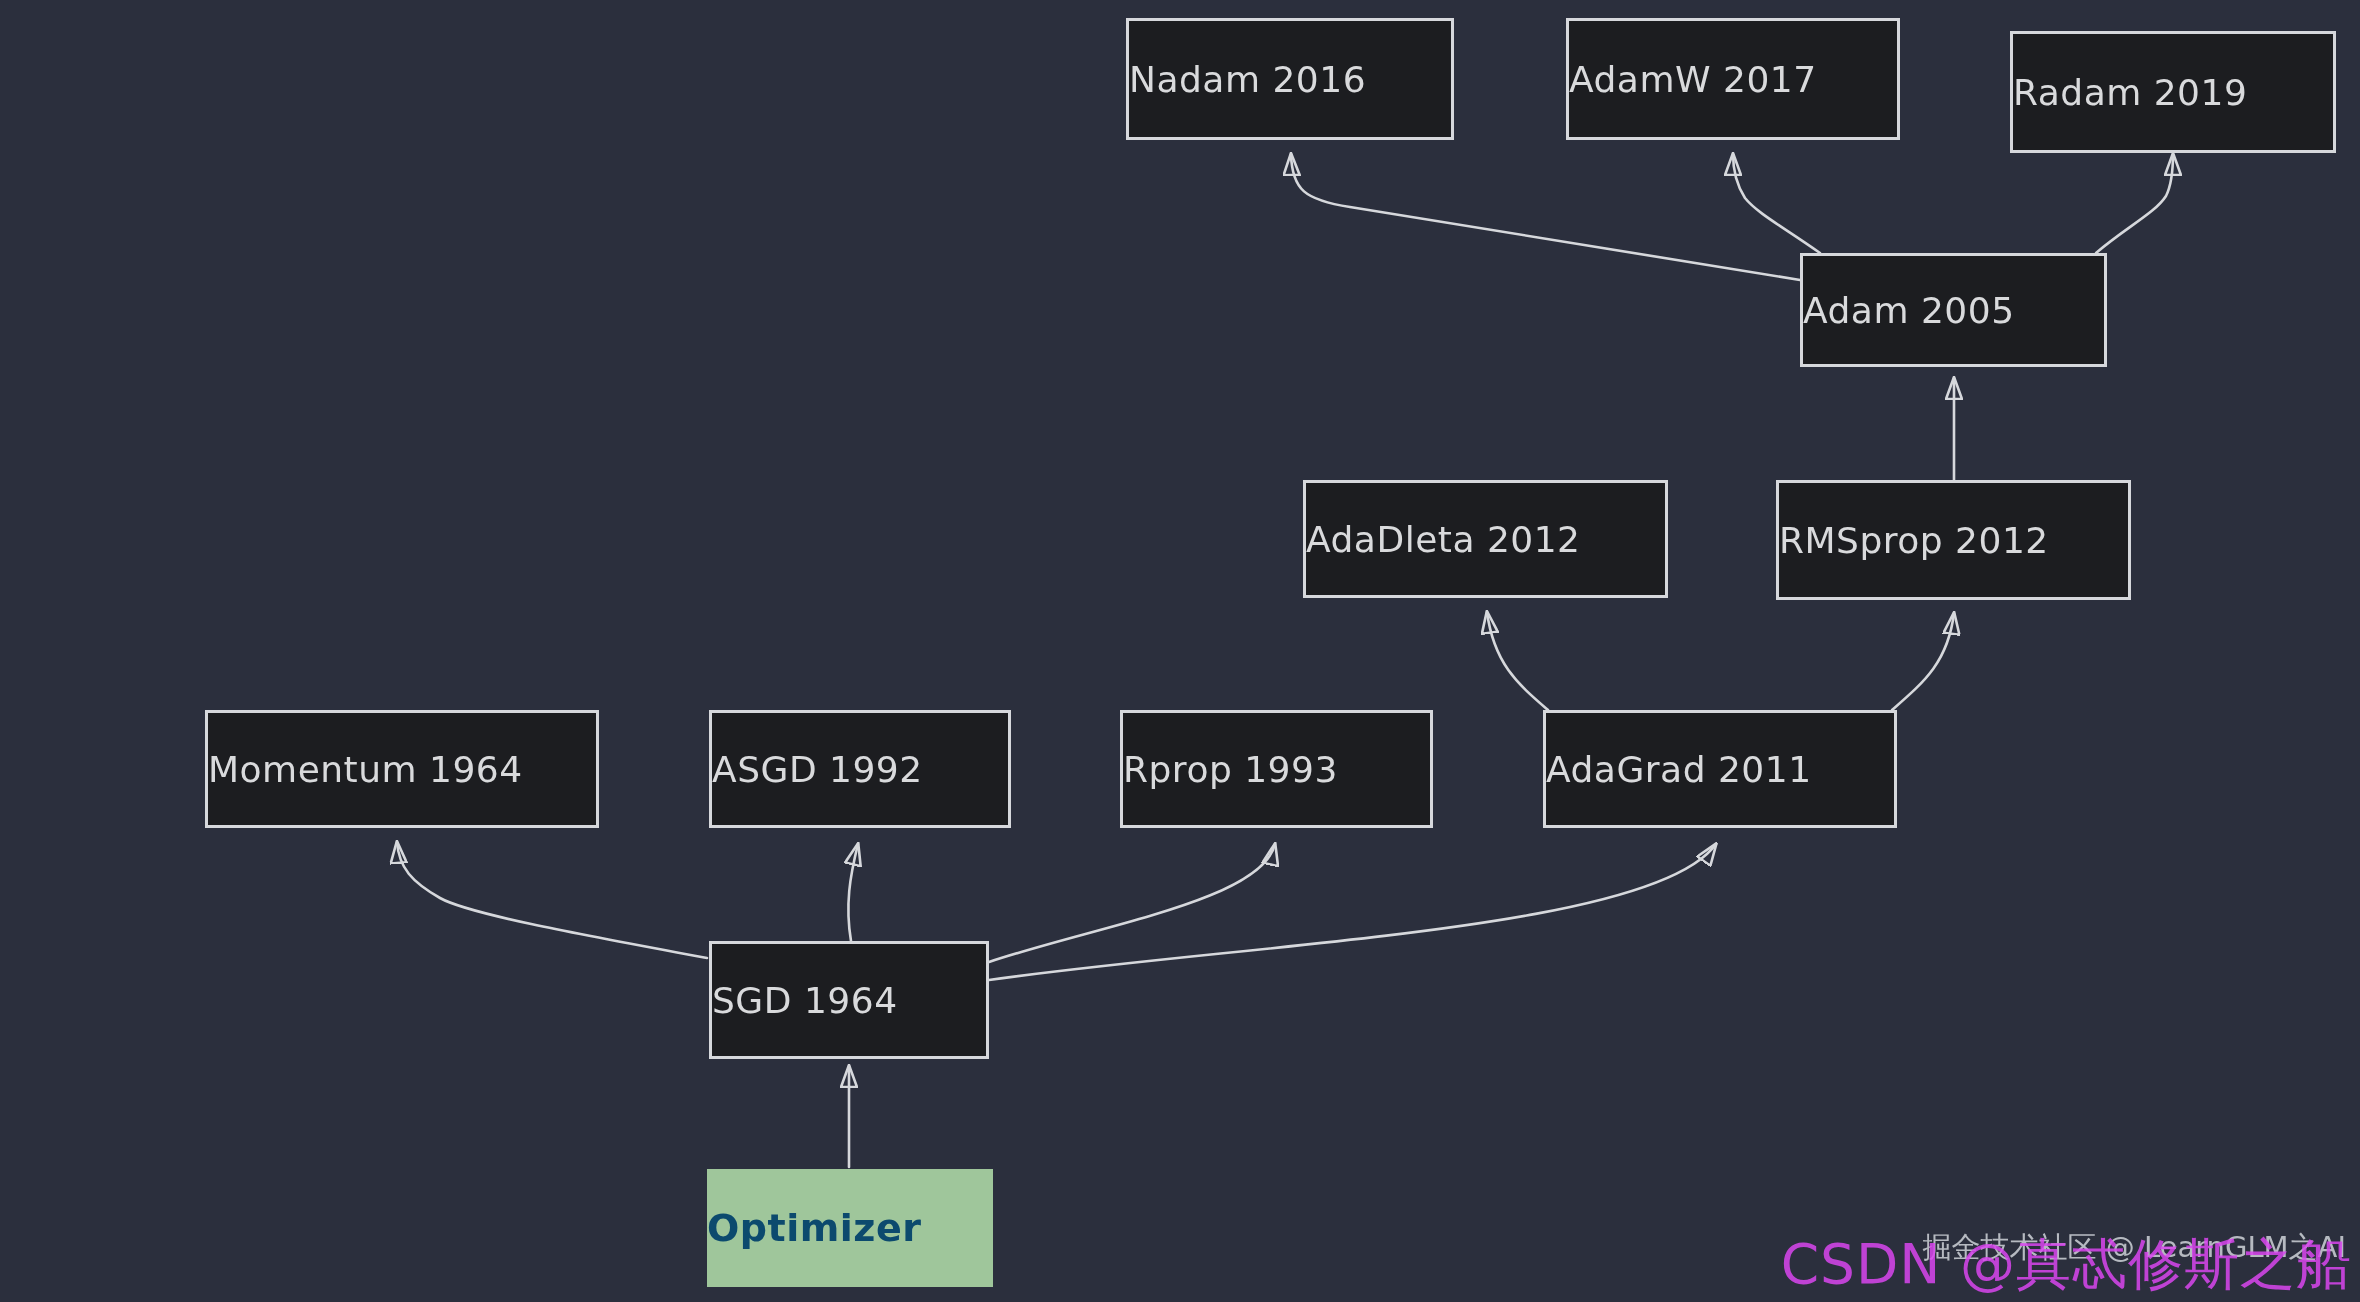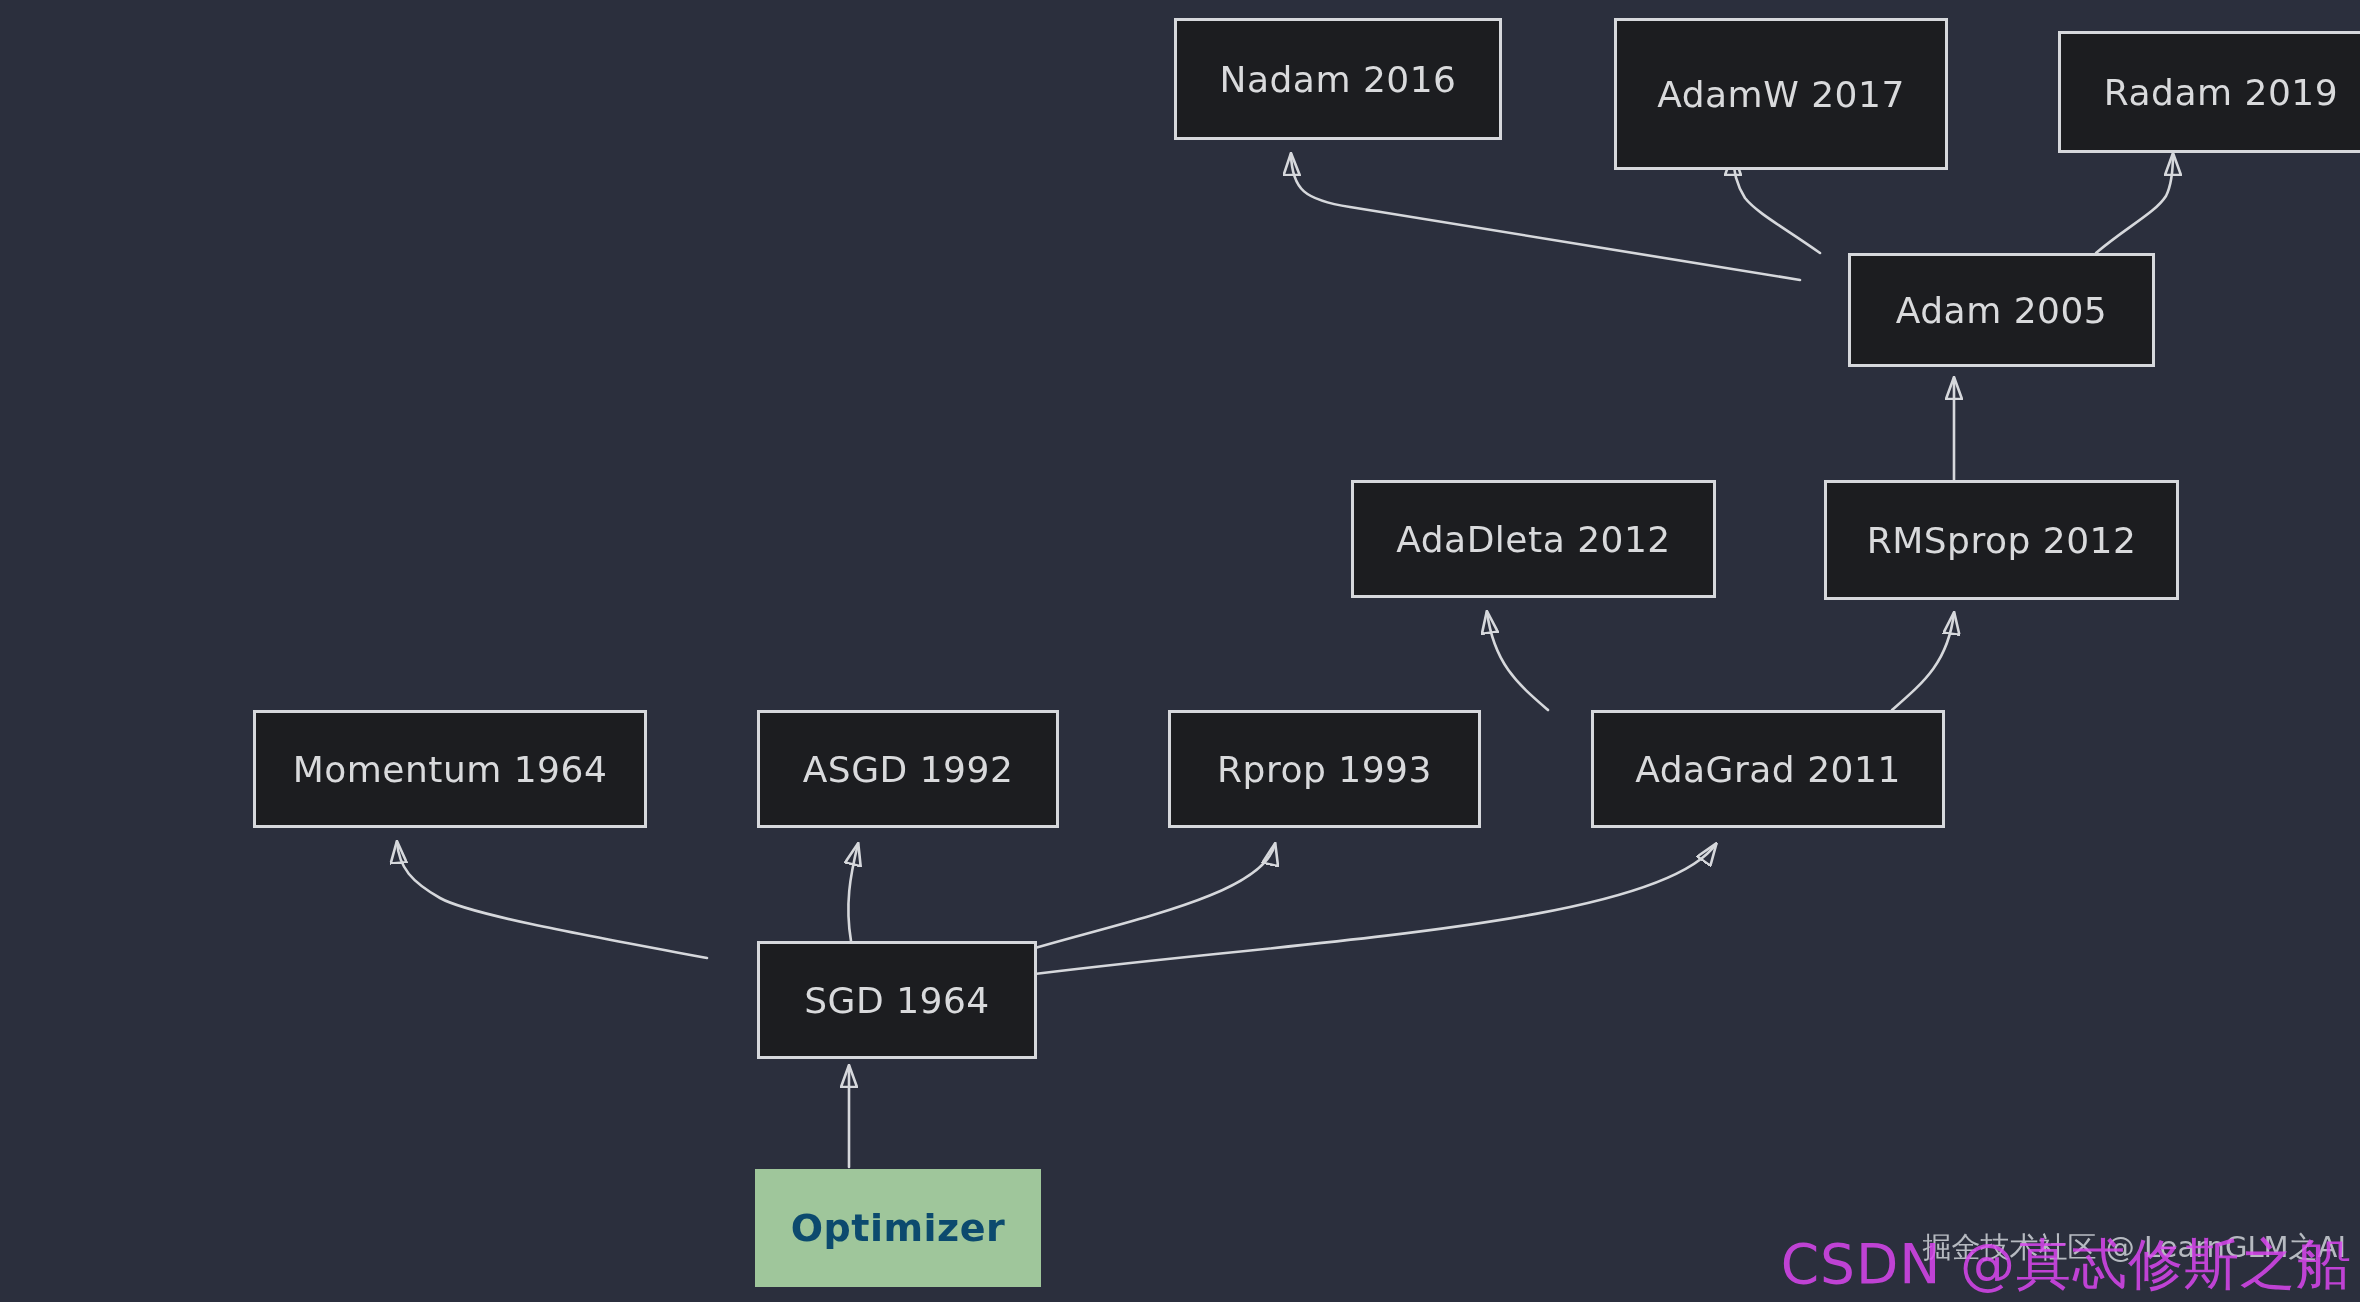--- a/index.html
+++ b/index.html
@@ -9,24 +9,23 @@
     font-family:"DejaVu Sans","Liberation Sans",sans-serif;
   }
   .stage{position:relative;width:2360px;height:1302px;background:#2b2f3d;}
   svg.edges{position:absolute;left:0;top:0;width:2360px;height:1302px;pointer-events:none;}
   svg.edges path{fill:none;stroke:#d6d8dc;stroke-width:2.6;stroke-linecap:round;}
   .node{
     position:absolute;
     background:#1c1d20;
     border:3px solid #d6d8dc;
     box-sizing:border-box;
-    display:flex;align-items:center;justify-content:center;
+    display:flex;align-items:center;justify-content:flex-start;
     color:#d9dadc;font-size:36px;letter-spacing:0.5px;
     cursor:pointer;
-    margin-left:48px;
   }
   .node.root{
     background:#9fc69b;
     border:none;
     color:#0c4a6e;
     font-weight:bold;
     font-size:38px;
   }
   .watermark-big{
     position:absolute;right:8px;bottom:0px;
@@ -60,21 +59,21 @@
     <path d="M 1954 480 L 1954 378" marker-end="url(#arrowhead)"></path>
     <path d="M 1800 280 L 1350 207 C 1305 200, 1292 190, 1291 154" marker-end="url(#arrowhead)"></path>
     <path d="M 1820 253 C 1783 227, 1757 213, 1745 198 C 1736 184, 1733 170, 1733 154" marker-end="url(#arrowhead)"></path>
     <path d="M 2096 253 C 2128 226, 2155 213, 2166 196 C 2172 184, 2173 170, 2173 154" marker-end="url(#arrowhead)"></path>
   </svg>
 
   <div class="node" style="left:1126px;top:18px;width:328px;height:122px">
     <span>Nadam 2016</span>
   </div>
 
-  <div class="node" style="left:1566px;top:18px;width:334px;height:152px">
+  <div class="node" style="left:1566px;top:18px;width:334px;height:122px">
     <span>AdamW 2017</span>
   </div>
 
   <div class="node" style="left:2010px;top:31px;width:326px;height:122px">
     <span>Radam 2019</span>
   </div>
 
   <div class="node" style="left:1800px;top:253px;width:307px;height:114px">
     <span>Adam 2005</span>
   </div>

